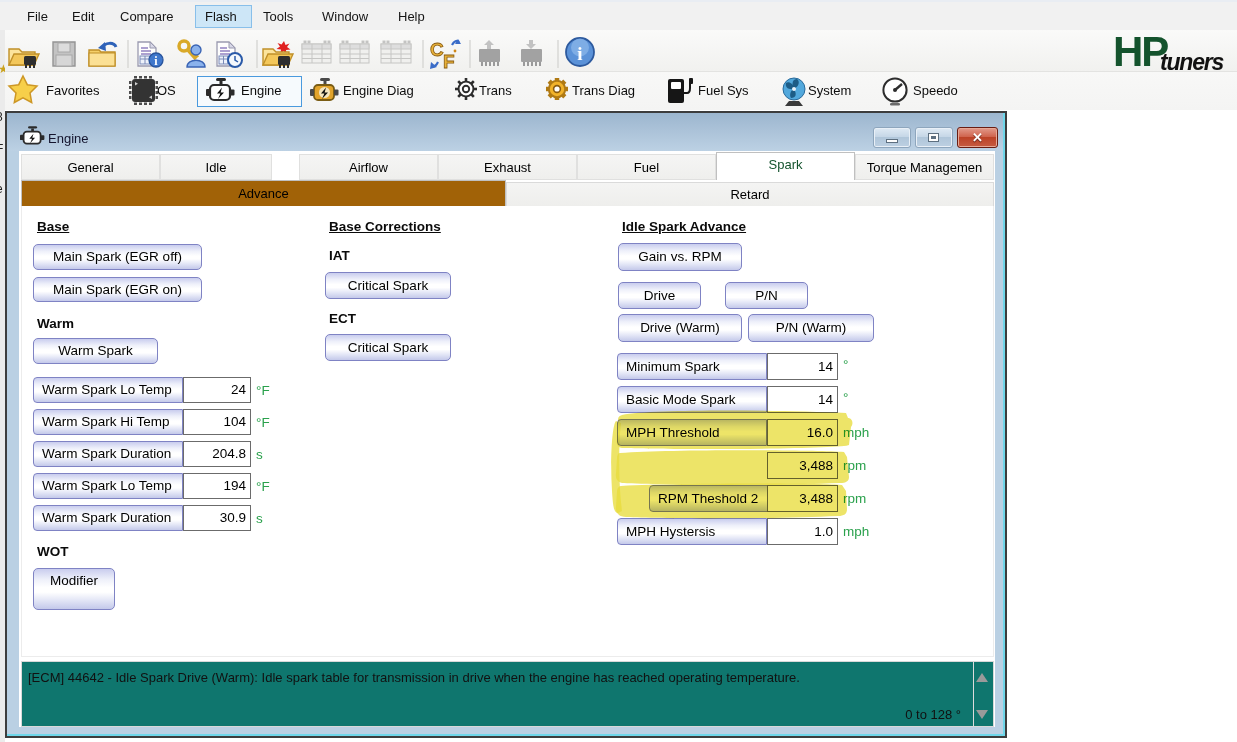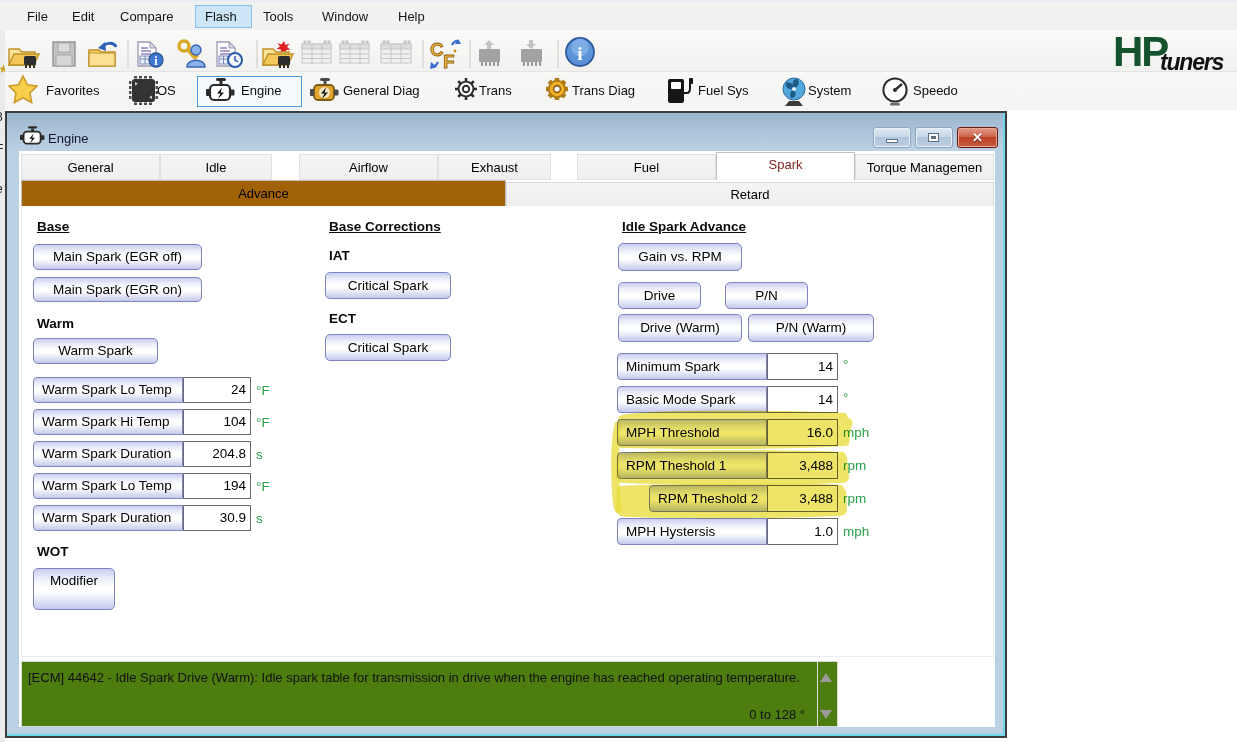--- a/index.html
+++ b/index.html
@@ -11,21 +11,21 @@
        text-align:center;color:#000;font-size:13.5px;line-height:24px;}
   .hd{position:absolute;font-weight:bold;font-size:13.5px;color:#0a0a0a;}
   .hdu{text-decoration:underline;}
   .vlabel{position:absolute;box-sizing:border-box;border:1px solid #7f83c4;border-radius:4px 0 0 4px;
        background:linear-gradient(180deg,#c9cdee 0%,#eef0fa 26%,#ffffff 46%,#ffffff 58%,#e3e6f6 78%,#c4c9ea 100%);
        padding-left:8px;font-size:13.5px;line-height:24px;}
   .vbox{position:absolute;box-sizing:border-box;border:1px solid #6b6b6b;background:#fff;
        text-align:right;padding-right:4px;font-size:13.5px;line-height:24px;}
   .unit{position:absolute;color:#2aa14c;font-size:13.5px;}
   .mtxt{position:absolute;top:9px;font-size:13px;color:#151515;}
-  .tabtxt{font-size:13px;color:#7f1d1d;}
+  .tabtxt{font-size:13px;color:#14532d;}
   .tab1{position:absolute;box-sizing:border-box;top:3px;height:26px;
         background:linear-gradient(180deg,#f5f5f4,#efefed);border:1px solid #e0e0df;
         text-align:center;line-height:25px;font-size:13px;}
   .tlabel{position:absolute;top:83px;font-size:13px;color:#0d0d0d;z-index:4;}
 </style>
 </head>
 <body>
 
 <div class="abs" style="left:0;top:0;width:1237px;height:30px;background:#f1f1f1;border-top:2px solid #e9edf3;box-sizing:border-box;"></div>
 <div class="mtxt" style="left:27px;">File</div>
@@ -310,21 +310,21 @@
     <circle cx="13" cy="13" r="11.6" fill="#fff" stroke="#2d2d2d" stroke-width="2"></circle>
     <circle cx="13" cy="13" r="2" fill="#2d2d2d"></circle>
     <line x1="13" y1="13" x2="20" y2="7" stroke="#2d2d2d" stroke-width="2.4"></line>
     <rect x="8" y="26" width="10" height="2.6" rx="1.3" fill="#6a6a6a"></rect>
   </g>
 </svg>
 <div class="tlabel" style="left:46px;">Favorites</div>
 <div class="tlabel" style="left:157px;">OS</div>
 <div class="abs" style="left:197px;top:76px;width:105px;height:31px;border:1px solid #4a9ade;box-sizing:border-box;background:#f6fafd;z-index:2;"></div>
 <div class="tlabel" style="left:241px;">Engine</div>
-<div class="tlabel" style="left:343px;">General Diag</div>
+<div class="tlabel" style="left:343px;">Engine Diag</div>
 <div class="tlabel" style="left:479px;">Trans</div>
 <div class="tlabel" style="left:572px;">Trans Diag</div>
 <div class="tlabel" style="left:698px;">Fuel Sys</div>
 <div class="tlabel" style="left:808px;">System</div>
 <div class="tlabel" style="left:913px;">Speedo</div>
 
 <div class="abs" style="left:1113px;top:32px;width:122px;height:40px;">
   <span style="position:absolute;left:0;top:-4px;font-weight:bold;font-size:42px;letter-spacing:-2px;color:#14532d;">HP</span>
   <span style="position:absolute;left:47px;top:17px;font-weight:bold;font-style:italic;font-size:23px;letter-spacing:-1.2px;color:#111;">tuners</span>
 </div>
@@ -363,21 +363,21 @@
   </div>
   <div class="abs" style="left:950px;top:14px;width:41px;height:21px;border-radius:3px;border:1px solid #6a1d12;box-shadow:inset 0 0 0 1px #e7a895;background:linear-gradient(180deg,#e29a8b 0%,#d0654f 45%,#bc4227 50%,#c65b41 100%);box-sizing:border-box;">
     <div class="abs" style="left:0;top:0;width:100%;height:100%;color:#fff;font-weight:bold;font-size:13px;text-align:center;line-height:19px;text-shadow:0 1px 1px #5a2018;">✕</div>
   </div>
 
   <div class="abs" id="content" style="left:12px;top:38px;width:976px;height:576px;background:#ffffff;overflow:hidden;">
 
     <div class="tab1" style="left:2px;width:139px;">General</div>
     <div class="tab1" style="left:141px;width:112px;">Idle</div>
     <div class="tab1" style="left:280px;width:139px;">Airflow</div>
-    <div class="tab1" style="left:419px;width:113px;">Exhaust</div>
+    <div class="tab1" style="left:419px;width:139px;">Exhaust</div>
     <div class="tab1" style="left:558px;width:139px;">Fuel</div>
     <div class="tab1" style="left:697px;width:139px;top:1px;height:28px;background:#fff;border-bottom:none;border-color:#c0c0c0;"></div>
     <div class="tab1" style="left:836px;width:139px;">Torque Managemen</div>
     <div class="abs tabtxt" style="left:697px;top:6px;width:139px;text-align:center;">Spark</div>
 
     <div class="abs" style="left:2px;top:29px;width:485px;height:27px;background:#a16207;border:1px solid #c0c0c0;border-bottom:none;box-sizing:border-box;text-align:center;line-height:26px;font-size:13px;">Advance</div>
     <div class="abs" style="left:487px;top:31px;width:488px;height:25px;background:linear-gradient(180deg,#f4f4f3,#eeeeec);border:1px solid #dadada;box-sizing:border-box;text-align:center;line-height:24px;font-size:13px;">Retard</div>
 
     <div class="abs" style="left:2px;top:55px;width:973px;height:451px;border:1px solid #ececec;border-top:none;box-sizing:border-box;background:#fff;"></div>
 
@@ -421,40 +421,39 @@
 
     <div class="vlabel" style="left:598px;top:202px;width:150px;height:27px;line-height:25px;">Minimum Spark</div>
     <div class="vbox" style="left:748px;top:202px;width:71px;height:27px;line-height:25px;">14</div>
     <div class="unit" style="left:824px;top:206px;">°</div>
     <div class="vlabel" style="left:598px;top:235px;width:150px;height:27px;line-height:25px;">Basic Mode Spark</div>
     <div class="vbox" style="left:748px;top:235px;width:71px;height:27px;line-height:25px;">14</div>
     <div class="unit" style="left:824px;top:239px;">°</div>
     <div class="vlabel" style="left:598px;top:268px;width:150px;height:27px;line-height:25px;">MPH Threshold</div>
     <div class="vbox" style="left:748px;top:268px;width:71px;height:27px;line-height:25px;">16.0</div>
     <div class="unit" style="left:824px;top:274px;">mph</div>
-    <div class="vlabel" style="left:598px;top:301px;width:150px;height:27px;line-height:25px;">RPM Theshold 1</div>
     <div class="vbox" style="left:748px;top:301px;width:71px;height:27px;line-height:25px;">3,488</div>
     <div class="unit" style="left:824px;top:307px;">rpm</div>
     <div class="vlabel" style="left:598px;top:334px;width:150px;height:27px;line-height:25px;margin-left:32px;">RPM Theshold 2</div>
     <div class="vbox" style="left:748px;top:334px;width:71px;height:27px;line-height:25px;">3,488</div>
     <div class="unit" style="left:824px;top:340px;">rpm</div>
     <div class="vlabel" style="left:598px;top:367px;width:150px;height:27px;line-height:25px;">MPH Hystersis</div>
     <div class="vbox" style="left:748px;top:367px;width:71px;height:27px;line-height:25px;">1.0</div>
     <div class="unit" style="left:824px;top:373px;">mph</div>
 
     <svg class="abs" style="left:575px;top:250px;mix-blend-mode:multiply;" width="280" height="160" viewBox="0 0 280 160">
       <g fill="#e8dc3e" fill-opacity="0.78">
         <path d="M28,14 C60,8 180,9 252,12 L254,17 C258,17 260,22 257,26 L255,44 C250,48 80,49 30,47 C24,47 22,44 23,38 L24,20 C24,16 25,15 28,14 Z"></path>
         <path d="M26,52 C80,48 220,49 250,51 L253,56 255,76 C255,80 252,82 246,82 C180,85 60,84 30,82 C24,82 21,78 22,72 L23,57 C23,54 24,52 26,52 Z"></path>
         <path d="M27,85 C90,82 210,82 248,84 L252,90 253,108 C253,113 250,115 244,115 C180,118 70,118 32,116 C25,116 21,112 22,105 L23,90 C23,87 25,85 27,85 Z"></path>
         <path d="M22,20 C18,24 16,60 18,90 C19,106 20,112 24,112 L28,110 C24,80 25,40 27,22 Z"></path>
       </g>
     </svg>
 
-    <div class="abs" style="left:2px;top:510px;width:817px;height:66px;background:#4d7c0f;border:1px solid #d8d8d8;box-sizing:border-box;text-align:right;">
+    <div class="abs" style="left:2px;top:510px;width:973px;height:66px;background:#0f766e;border:1px solid #d8d8d8;box-sizing:border-box;text-align:right;">
       <div class="abs" style="left:6px;top:8px;font-size:13px;color:#111;">[ECM] 44642 - Idle Spark Drive (Warm): Idle spark table for transmission in drive when the engine has reached operating temperature.</div>
       <div class="abs" style="right:32px;top:45px;font-size:13px;color:#111;">0 to 128 °</div>
       <div class="abs" style="right:19px;top:0;width:1px;height:100%;background:#dcdcdc;"></div>
       <div class="abs" style="right:5px;top:11px;width:0;height:0;border-left:6px solid transparent;border-right:6px solid transparent;border-bottom:9px solid #9a9a9a;"></div>
       <div class="abs" style="right:5px;top:48px;width:0;height:0;border-left:6px solid transparent;border-right:6px solid transparent;border-top:9px solid #9a9a9a;"></div>
     </div>
   </div>
 </div>
 
 </body></html>

